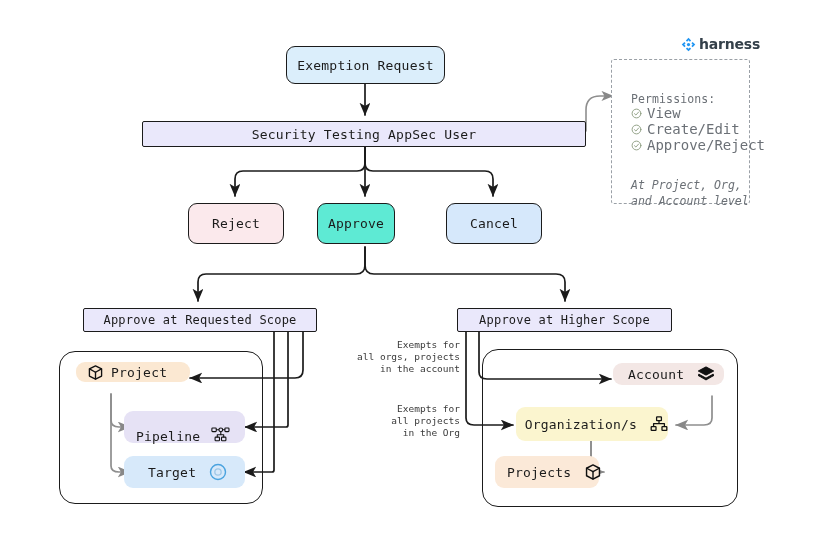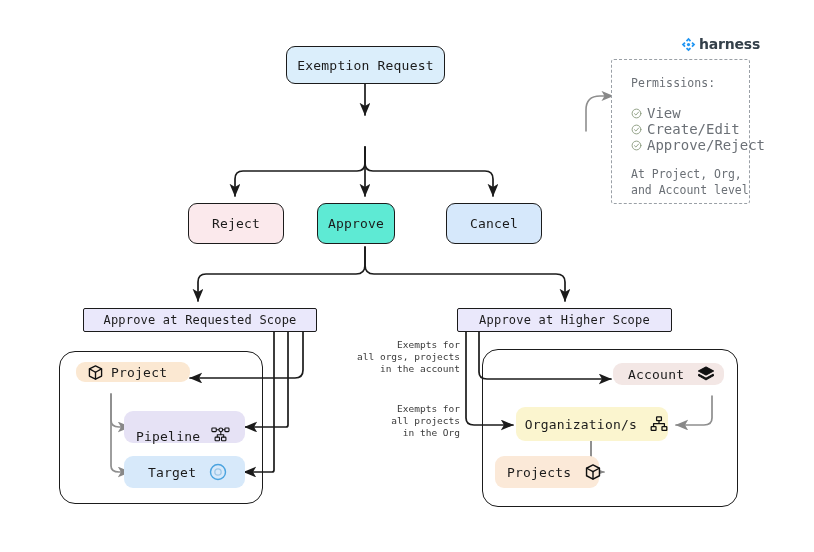--- a/index.html
+++ b/index.html
@@ -151,20 +151,23 @@
 
     <g fill="none" stroke="#8e8e8e" stroke-width="1.6" stroke-linecap="round" stroke-linejoin="round">
       <path d="M586,131 L586,110 Q586,96 600,96 L613,96" marker-end="url(#ahg)"></path>
     </g>
   </svg>
 
   <div class="node pill" style="left:286px; top:46px; width:159px; height:38px; background:#dbeefb;">
     <span>Exemption Request</span>
   </div>
 
+  <div class="node bar" style="left:142px; top:121px; width:444px; height:26px; background:#eae8fb;">
+    <span>Security Testing AppSec User</span>
+  </div>
 
   <div class="node pill" style="left:188px; top:203px; width:96px; height:41px; background:#fbe9ec;">
     <span>Reject</span>
   </div>
 
   <div class="node pill" style="left:317px; top:203px; width:78px; height:41px; background:#5eead4;">
     <span>Approve</span>
   </div>
 
   <div class="node pill" style="left:446px; top:203px; width:96px; height:41px; background:#d6e8fb;">
@@ -268,21 +271,21 @@
         <path d="M12 22.8 L7.8 18.6 L9.8 16.6 L12 18.8 L14.2 16.6 L16.2 18.6 Z" fill="#2196f3"></path>
         <path d="M1.2 12 L5.4 7.8 L7.4 9.8 L5.2 12 L7.4 14.2 L5.4 16.2 Z" fill="#2196f3"></path>
         <circle cx="12" cy="12" r="2.6" fill="#2196f3"></circle>
       </svg>
     </span>
     <span class="brand-text">harness</span>
   </div>
 
   <div class="dashed-panel" style="left:611px; top:59px; width:139px; height:145px;"></div>
 
-  <div class="perm-title" style="left:631px; top:76px;">Permissions:</div>
+  <div class="perm-title" style="left:631px; top:92px;">Permissions:</div>
 
   <div class="perm-list" style="left:631px; top:105px;">
     <div class="perm-row">
       <span class="ico">
         <svg width="11" height="11" viewBox="0 0 24 24" fill="none" stroke="#8a9a7e" stroke-width="2" stroke-linecap="round" stroke-linejoin="round">
           <circle cx="12" cy="12" r="9.6"></circle>
             <path d="M7.6 12.4 L10.7 15.4 L16.6 8.8"></path>
         </svg>
       </span>
       <span>View</span>
@@ -300,16 +303,16 @@
       <span class="ico">
         <svg width="11" height="11" viewBox="0 0 24 24" fill="none" stroke="#8a9a7e" stroke-width="2" stroke-linecap="round" stroke-linejoin="round">
           <circle cx="12" cy="12" r="9.6"></circle>
             <path d="M7.6 12.4 L10.7 15.4 L16.6 8.8"></path>
         </svg>
       </span>
       <span>Approve/Reject</span>
     </div>
   </div>
 
-  <div class="perm-foot" style="left:631px; top:166px;">At Project, Org,
+  <div class="perm-foot" style="left:631px; top:177px;font-style:italic;">At Project, Org,
 and Account level</div>
 
 </div>
 
 </body></html>

